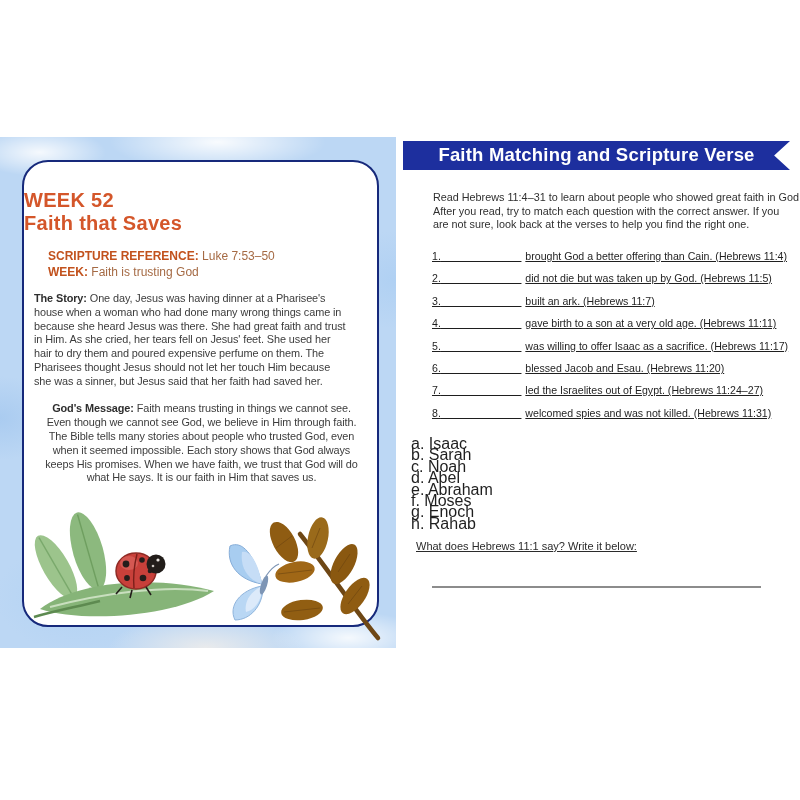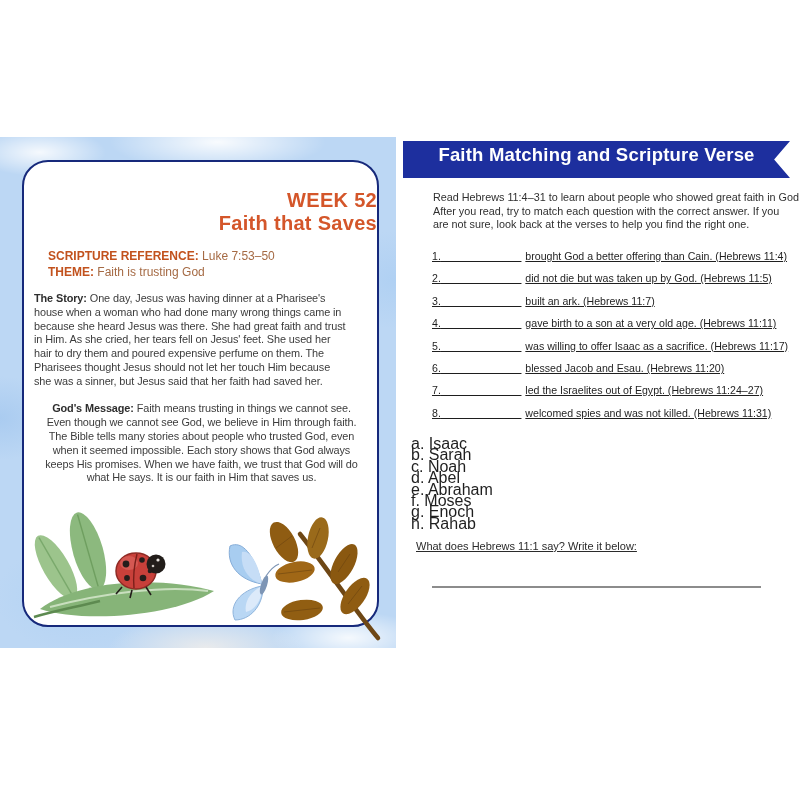--- a/index.html
+++ b/index.html
@@ -18,36 +18,36 @@
       radial-gradient(ellipse 110px 38px at 88% 98%, rgba(255,255,255,.85), transparent 70%),
       radial-gradient(ellipse 90px 60px at 0% 55%, rgba(158,196,238,.6), transparent 70%),
       radial-gradient(ellipse 100px 70px at 100% 28%, rgba(166,203,242,.55), transparent 70%),
       radial-gradient(ellipse 120px 80px at 20% 90%, rgba(170,206,243,.5), transparent 70%);
   }
   .card{
     position:absolute;left:22px;top:23px;width:353px;height:463px;
     background:#ffffff;border:2.5px solid #16297b;border-radius:26px;
   }
   .week-title,.main-title{
-    text-align:right;font-weight:bold;color:#d4562a;font-size:20px;line-height:23px;
+    text-align:left;font-weight:bold;color:#d4562a;font-size:20px;line-height:23px;
     letter-spacing:.3px;white-space:nowrap;
   }
   .week-title{margin-top:27px;}
   .ref-block{margin:14px 0 0 24px;font-size:12px;line-height:15.5px;white-space:nowrap;}
   .lbl{font-weight:bold;color:#c2521d;}
   .val{color:#a56a44;}
   .para{margin:12px 8px 0 10px;font-size:10.9px;line-height:13.8px;color:#3c3c3c;letter-spacing:-.1px;}
   .para.second{margin-top:13.8px;text-align:center;}
   .t-line{white-space:nowrap;}
   .t-bold{font-weight:bold;color:#2e2e2e;}
   .deco-left{position:absolute;left:0;bottom:-8px;width:218px;height:122px;}
   .deco-right{position:absolute;right:-9px;bottom:-15px;width:168px;height:120px;overflow:visible;}
   
   .banner{
-    position:absolute;left:403px;top:141px;width:387px;height:37px;
+    position:absolute;left:403px;top:141px;width:387px;height:29px;
     background:#1d2f9e;color:#ffffff;font-weight:bold;font-size:18.5px;line-height:27px;
     text-align:center;letter-spacing:.2px;white-space:nowrap;
     clip-path:polygon(0 0,100% 0,95.9% 50%,100% 100%,0 100%);
   }
   .instructions{position:absolute;left:433px;top:191px;font-size:10.8px;line-height:13.5px;color:#2f2f2f;}
   .instructions div{white-space:nowrap;}
   .questions{position:absolute;left:432px;top:250px;font-size:10.6px;color:#1f1f1f;text-decoration:underline;}
   .q-row{height:22.4px;white-space:nowrap;}
   .q-blank{letter-spacing:.3px;margin-right:4px;color:#1f1f1f;}
   .answers{position:absolute;left:411px;top:438px;font-size:16px;line-height:11.4px;color:#1f1f1f;}
@@ -59,21 +59,21 @@
 
 <div class="canvas">
 
   <div class="left-page">
     <div class="card">
       <div class="week-title">WEEK 52</div>
       <div class="main-title">Faith that Saves</div>
 
       <div class="ref-block">
         <div><span class="lbl">SCRIPTURE REFERENCE:</span> <span class="val">Luke 7:53–50</span></div>
-        <div><span class="lbl">THEME:</span> <span class="val">Faith is trusting God</span></div>
+        <div><span class="lbl">WEEK:</span> <span class="val">Faith is trusting God</span></div>
       </div>
 
       <div class="para">
         <div class="t-line"><span class="t-bold">The Story:</span> <span>One day, Jesus was having dinner at a Pharisee's</span></div>
         <div class="t-line">house when a woman who had done many wrong things came in</div>
         <div class="t-line">because she heard Jesus was there. She had great faith and trust</div>
         <div class="t-line">in Him. As she cried, her tears fell on Jesus' feet. She used her</div>
         <div class="t-line">hair to dry them and poured expensive perfume on them. The</div>
         <div class="t-line">Pharisees thought Jesus should not let her touch Him because</div>
         <div class="t-line">she was a sinner, but Jesus said that her faith had saved her.</div>

